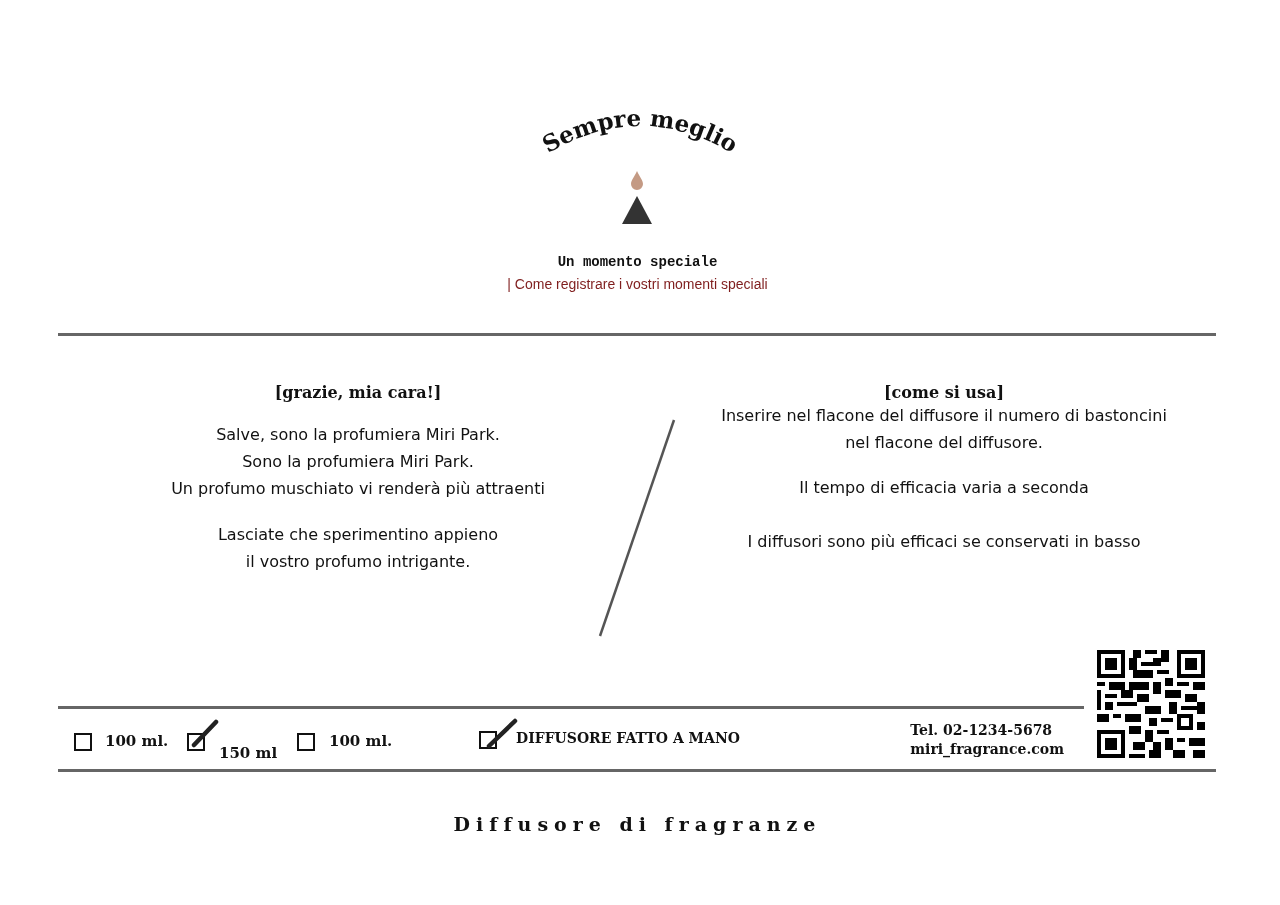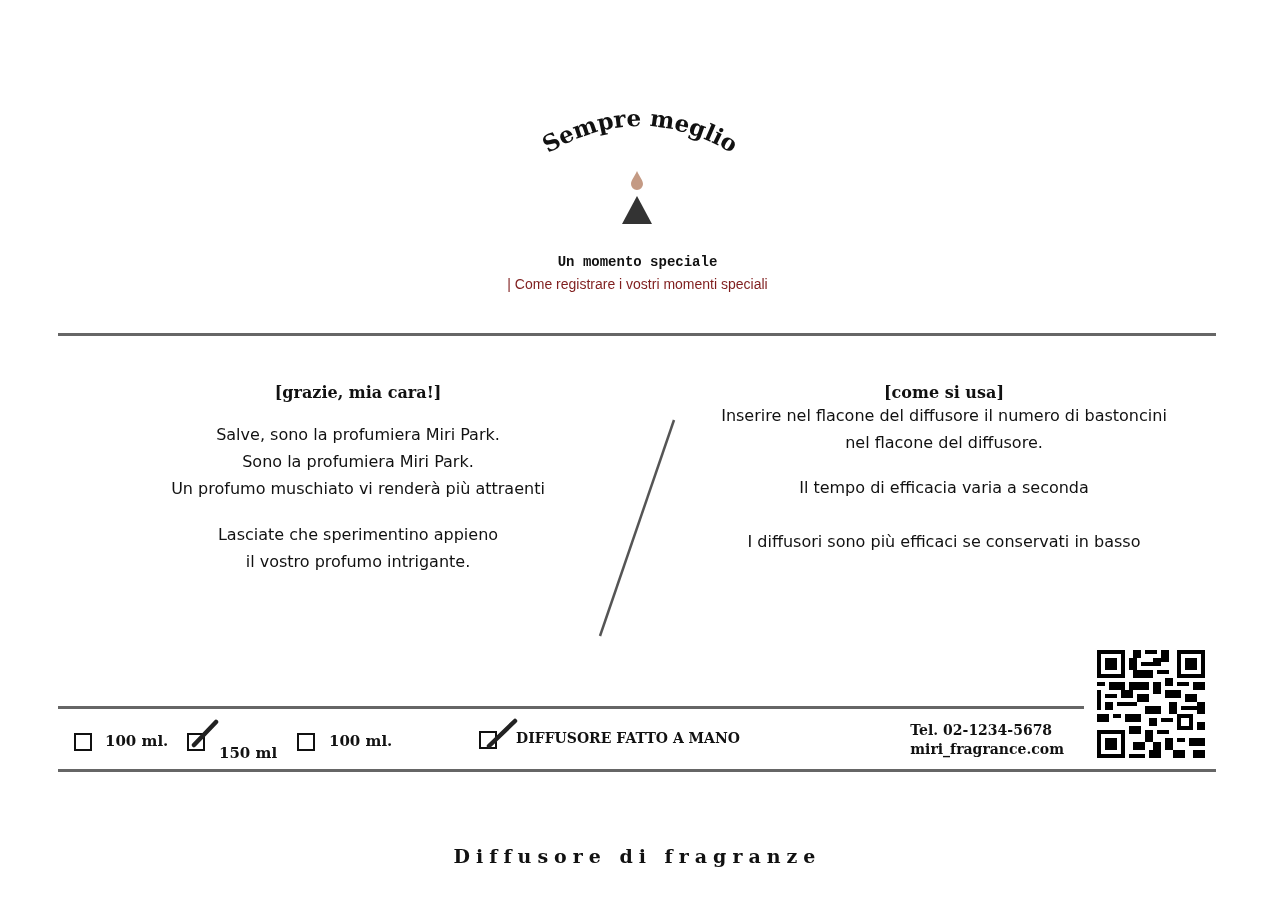--- a/index.html
+++ b/index.html
@@ -15,21 +15,21 @@
   #subtitle{left:0;width:1275px;top:276px;text-align:center;font-size:14px;color:#7f1d1d;}
   .hr{position:absolute;background:#666;height:3px;}
   .col{position:absolute;text-align:center;font-size:16px;line-height:27px;}
   .colhead{font-size:16px;line-height:18px;}
   #diag{left:598px;top:418px;}
   .cb{position:absolute;width:18px;height:18px;border:2px solid #111;box-sizing:border-box;}
   .cblabel{position:absolute;font-size:15px;}
   .tick{position:absolute;}
   #contact{right:216px;top:721px;font-size:14px;line-height:19px;}
   #qr{left:1097px;top:650px;}
-  #footer{left:0;width:1275px;top:813px;text-align:center;font-size:19px;letter-spacing:6px;margin-top:32px;}
+  #footer{left:0;width:1275px;top:813px;text-align:center;font-size:19px;letter-spacing:6px;}
 </style>
 </head>
 <body>
 
 <svg id="arc-title" class="abs" viewBox="0 0 240 80">
   <defs>
       <path id="arcpath" d="M 22 62 Q 120 0 218 62"></path>
     </defs>
   <text font-family="DejaVu Serif, serif" font-weight="bold" font-size="23" fill="#111">
     <textPath href="#arcpath" startOffset="50%" text-anchor="middle">Sempre meglio</textPath>

